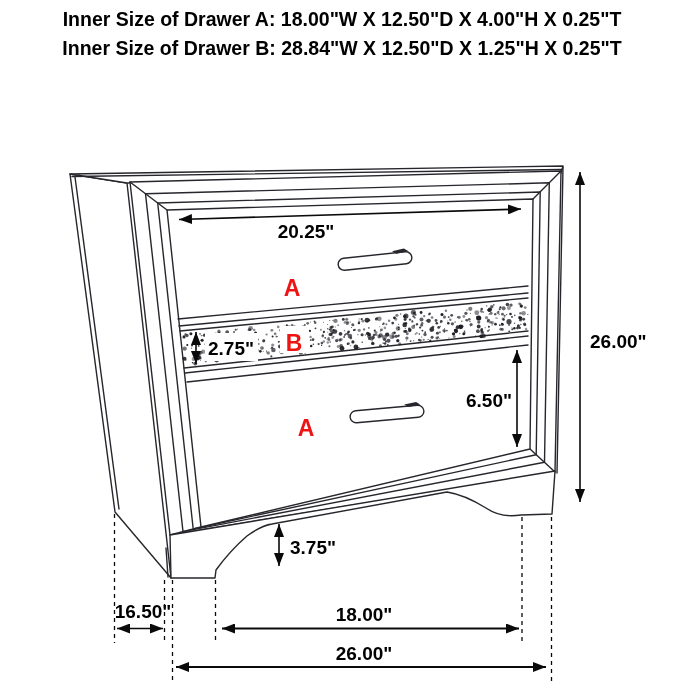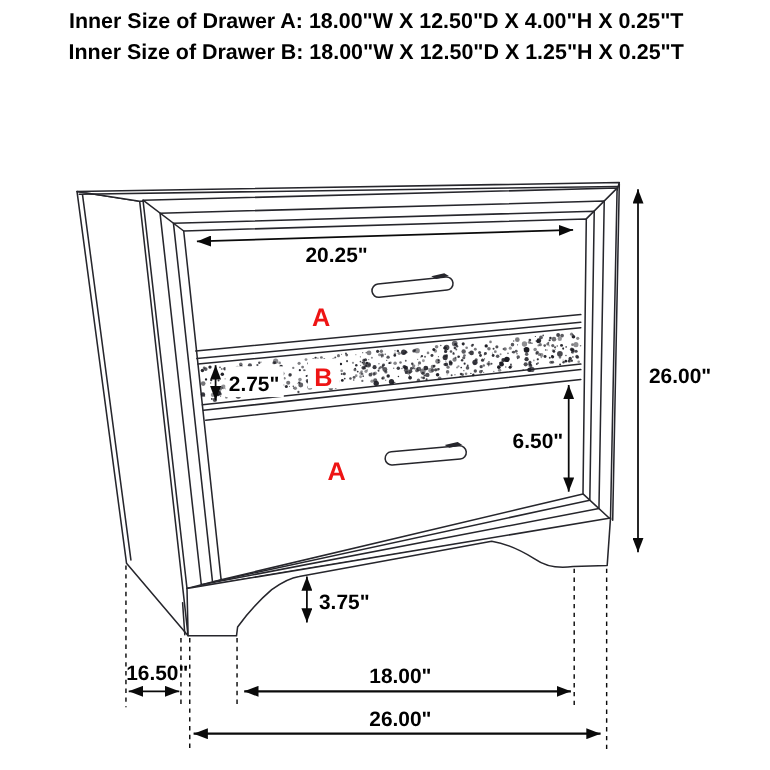--- a/index.html
+++ b/index.html
@@ -697,16 +697,16 @@
     </g>
 
     <g>
       <line class="dimline thick" x1="176" y1="667" x2="546" y2="667" marker-start="url(#ah-s)" marker-end="url(#ah-e)"></line>
       <text class="dimtext" x="364" y="660" text-anchor="middle">26.00"</text>
     </g>
   </svg>
 
   <div class="hdr">
     <div>Inner Size of Drawer A: 18.00"W X 12.50"D X 4.00"H X 0.25"T</div>
-    <div>Inner Size of Drawer B: 18.00"W X 12.50"D X 1.25"H X 0.25"T</div>
+    <div>Inner Size of Drawer B: 28.84"W X 12.50"D X 1.25"H X 0.25"T</div>
   </div>
 
 </div>
 
 </body></html>

